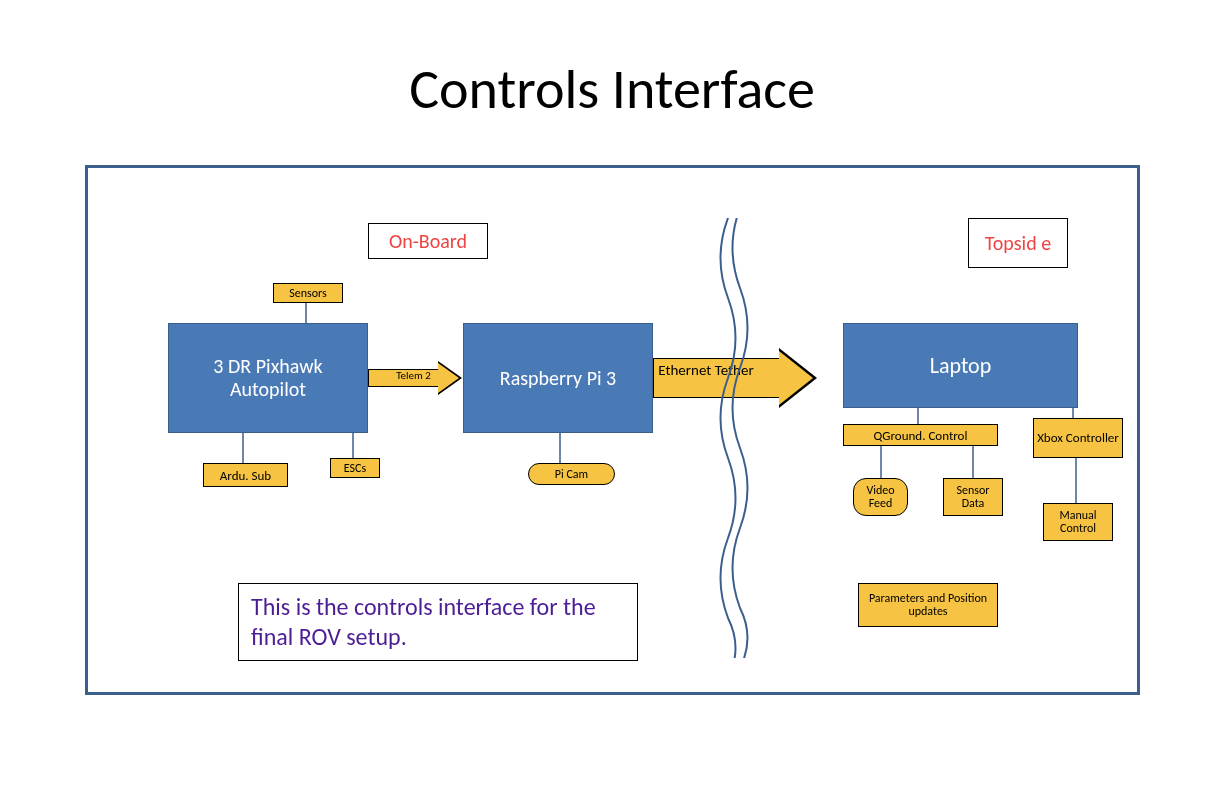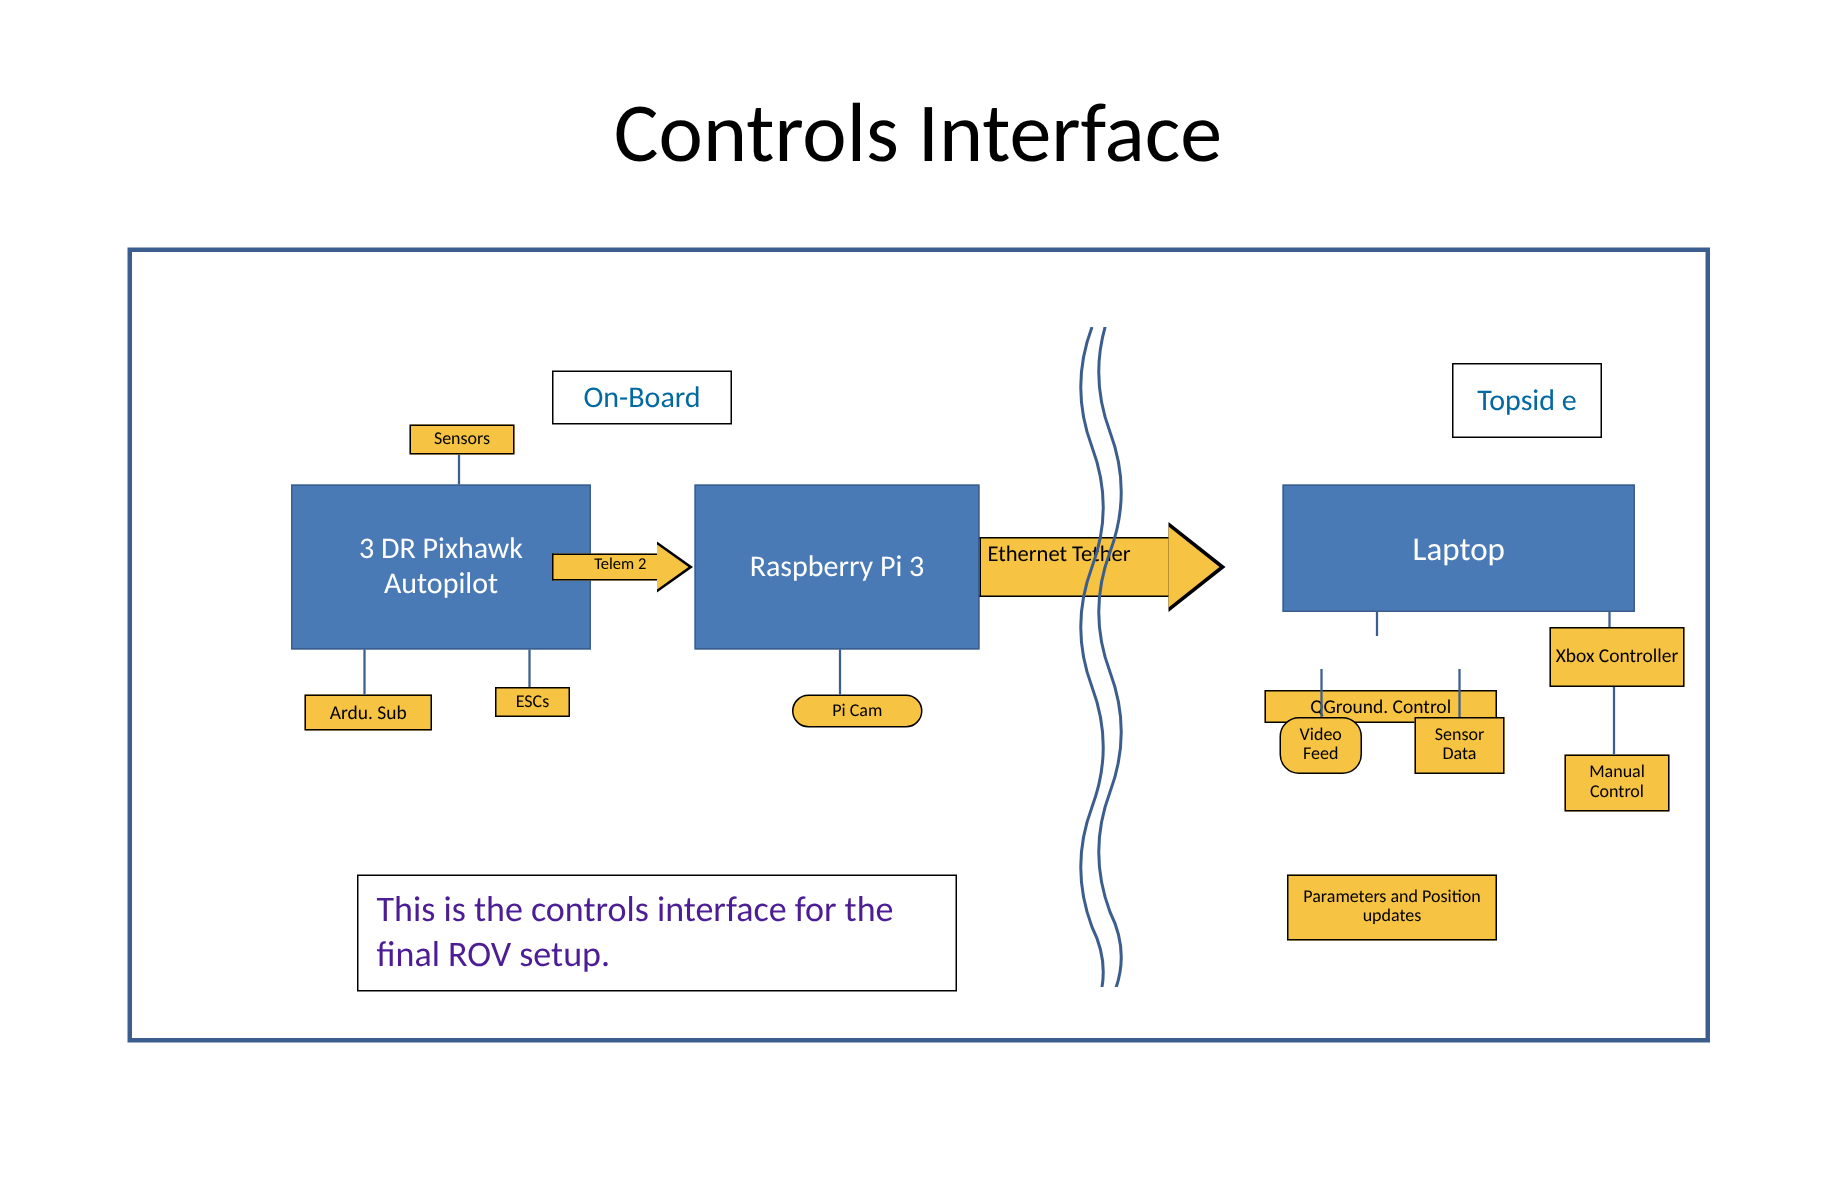--- a/index.html
+++ b/index.html
@@ -33,22 +33,21 @@
   .box {
     position: absolute;
     display: flex;
     align-items: center;
     justify-content: center;
     text-align: center;
   }
   .white-box {
     border: 1px solid #000;
     background: #fff;
-    color: #0369a1;
-    margin-top: 24px;
+    color: #ef4444;
   }
   .blue-box {
     background: #4a7ab6;
     border: 1px solid #3c5e8e;
     color: #fff;
   }
   .yellow-box {
     background: #f6c342;
     border: 1px solid #000;
     color: #000;
@@ -119,47 +118,47 @@
 <div class="title">Controls Interface</div>
 
 <div class="frame">
 
   <div class="box white-box" style="left:280px; top:55px; width:120px; height:36px; font-size:20px;">On-Board</div>
 
   <div class="box white-box" style="left:880px; top:50px; width:100px; height:50px; font-size:20px; line-height:1.05;">Topsid e</div>
 
   <div class="box yellow-box" style="left:185px; top:115px; width:70px; height:20px; font-size:12px;">Sensors</div>
 
-  <div class="box blue-box" style="left:80px; top:155px; width:200px; height:110px; font-size:20px; line-height:1.15; padding:0 10px;margin-left:26px;">3 DR Pixhawk Autopilot</div>
+  <div class="box blue-box" style="left:80px; top:155px; width:200px; height:110px; font-size:20px; line-height:1.15; padding:0 10px;">3 DR Pixhawk Autopilot</div>
 
   <div class="arrow-right" style="left:280px; top:193px; width:95px; height:34px;">
     <div class="shaft" style="left:0; top:8px; width:72px; height:18px;"></div>
     <div class="head-border" style="left:70px; top:0; border-top-width:17px; border-bottom-width:17px; border-left-width:24px;"></div>
     <div class="head" style="left:70px; top:2px; border-top-width:15px; border-bottom-width:15px; border-left-width:21px;"></div>
     <div class="arrow-label" style="top:9px; left:-2px; font-size:11px;">Telem 2</div>
   </div>
 
   <div class="box blue-box" style="left:375px; top:155px; width:190px; height:110px; font-size:20px;">Raspberry Pi 3</div>
 
   <div class="arrow-right" style="left:565px; top:180px; width:165px; height:60px;">
     <div class="shaft" style="left:0; top:10px; width:128px; height:40px;"></div>
     <div class="head-border" style="left:126px; top:0; border-top-width:30px; border-bottom-width:30px; border-left-width:38px;"></div>
     <div class="head" style="left:126px; top:3px; border-top-width:27px; border-bottom-width:27px; border-left-width:34px;"></div>
     <div class="arrow-label" style="top:14px; left:-12px; font-size:15px; width:130px;">Ethernet Tether</div>
   </div>
 
-  <div class="box blue-box" style="left:755px; top:155px; width:235px; height:85px; font-size:22px;margin-left:12px;">Laptop</div>
+  <div class="box blue-box" style="left:755px; top:155px; width:235px; height:85px; font-size:22px;">Laptop</div>
 
   <div class="box yellow-box" style="left:115px; top:295px; width:85px; height:24px; font-size:13px;">Ardu. Sub</div>
 
   <div class="box yellow-box" style="left:242px; top:290px; width:50px; height:20px; font-size:12px;">ESCs</div>
 
   <div class="box yellow-box" style="left:440px; top:295px; width:87px; height:22px; font-size:12px;border-radius:11px;">Pi Cam</div>
 
-  <div class="box yellow-box" style="left:755px; top:256px; width:155px; height:22px; font-size:13px;margin-top:36px;">QGround. Control</div>
+  <div class="box yellow-box" style="left:755px; top:256px; width:155px; height:22px; font-size:13px;">QGround. Control</div>
 
   <div class="box yellow-box" style="left:945px; top:250px; width:90px; height:40px; font-size:13px; line-height:1.1;">Xbox Controller</div>
 
   <div class="box yellow-box" style="left:765px; top:310px; width:55px; height:38px; font-size:12px; line-height:1.1;border-radius:13px;">Video Feed</div>
 
   <div class="box yellow-box" style="left:855px; top:310px; width:60px; height:38px; font-size:12px; line-height:1.1;">Sensor Data</div>
 
   <div class="box yellow-box" style="left:955px; top:335px; width:70px; height:38px; font-size:12px; line-height:1.1;">Manual Control</div>
 
   <div class="box yellow-box" style="left:770px; top:415px; width:140px; height:44px; font-size:12px; line-height:1.1; padding:0 4px;">Parameters and Position updates</div>

